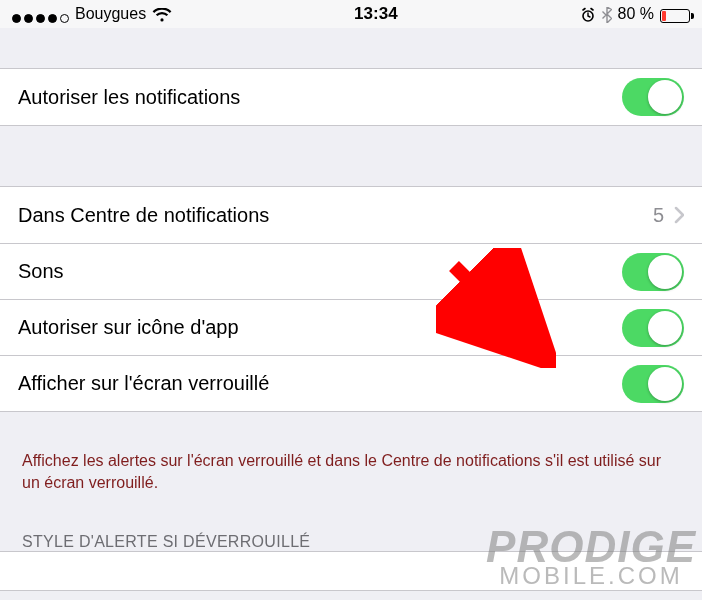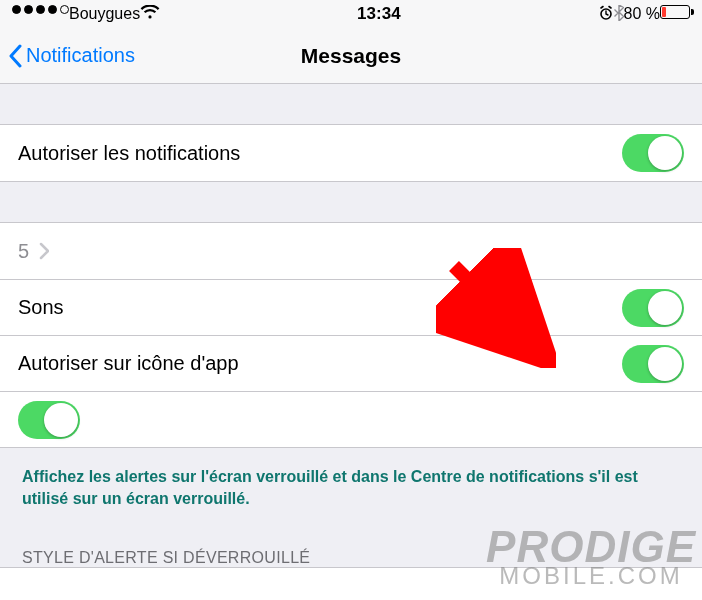--- a/index.html
+++ b/index.html
@@ -20,21 +20,21 @@
   .status-bar {
     height: 28px;
     display: flex;
     align-items: center;
     justify-content: space-between;
     padding: 0 12px;
     font-size: 16px;
     color: #000;
     background: #f7f7f8;
   }
-  .status-left, .status-right { display: flex; align-items: flex-start; }
+  .status-left, .status-right { display: flex; align-items: flex-end; gap: 6px; }
   .signal-dots { display: flex; gap: 3px; }
   .dot { width: 9px; height: 9px; border-radius: 50%; border: 1px solid #000; }
   .dot.filled { background: #000; }
   .carrier { font-size: 16px; }
   .wifi-icon svg { display: block; }
   .clock { font-weight: 600; font-size: 17px; }
   .alarm-icon, .bt-icon { display: inline-flex; }
   .battery-pct { font-size: 16px; }
   .battery {
     width: 30px; height: 14px; border: 1.5px solid #000; border-radius: 3px;
@@ -59,21 +59,21 @@
   .nav-back {
     position: absolute; left: 8px; top: 0; bottom: 0;
     display: flex; align-items: center; gap: 4px;
     color: #007aff; font-size: 20px;
   }
   .nav-back svg { display: block; }
   .nav-title { font-weight: 700; font-size: 21px; color: #000; }
 
   
   .content { padding-top: 40px; }
-  .group { background: #fff; border-top: 1px solid #c8c7cc; border-bottom: 1px solid #c8c7cc; margin-bottom: 40px; }
+  .group { background: #fff; border-top: 1px solid #c8c7cc; border-bottom: 1px solid #c8c7cc; margin-bottom: 60px; }
   .row {
     display: flex; align-items: center; justify-content: space-between;
     padding: 0 18px;
     min-height: 56px;
     border-top: 1px solid #c8c7cc;
   }
   .row:first-child { border-top: none; }
   .row-label { font-size: 20px; color: #000; }
   .row-right { display: flex; align-items: center; gap: 10px; }
   .row-value { color: #8e8e93; font-size: 20px; }
@@ -84,22 +84,22 @@
     width: 62px; height: 38px; border-radius: 38px;
     position: relative; background: #4cd964;
   }
   .toggle::after {
     content: ""; position: absolute; right: 2px; top: 2px;
     width: 34px; height: 34px; background: #fff; border-radius: 50%;
     box-shadow: 0 1px 3px rgba(0,0,0,0.3);
   }
 
   .footer-text {
-    color: #0f766e; font-size: 16px; padding: 10px 22px 0 22px; line-height: 1.35;
-    margin-top: -32px; margin-bottom: 40px; font-weight: bold;
+    color: #7f1d1d; font-size: 16px; padding: 10px 22px 0 22px; line-height: 1.35;
+    margin-top: -32px; margin-bottom: 40px;
   }
   .section-header {
     color: #6d6d72; font-size: 16px; padding: 0 22px 0 22px; letter-spacing: 0.3px;
   }
 
   
   .arrow-annot {
     position: absolute; left: 436px; top: 248px; pointer-events: none;
   }
 
@@ -149,59 +149,52 @@
             <path d="M5 0v16l4.5-4.5L5 7l4.5-4.5L5 0zM5 7L.5 11.5M5 9L.5 4.5" stroke="#8e8e93" stroke-width="1.4" fill="none" stroke-linejoin="round"></path>
           </svg>
       </span>
       <span class="battery-pct">80 %</span>
       <span class="battery">
           <span class="battery-fill"></span>
         </span>
     </div>
   </div>
 
-  <div class="nav-bar">
-    <div class="nav-back">
-      <svg width="14" height="24" viewBox="0 0 14 24">
-          <path d="M12 2L3 12l9 10" stroke="#007aff" stroke-width="3" fill="none" stroke-linecap="round" stroke-linejoin="round"></path>
-        </svg>
-      <span>Notifications</span>
-    </div>
-    <div class="nav-title">Messages</div>
-  </div>
 
   <div class="content">
 
     <div class="group">
       <div class="row">
         <span class="row-label">Autoriser les notifications</span>
         <span class="toggle"></span>
       </div>
     </div>
 
     <div class="group">
       <div class="row">
+        <span class="row-label">Dans Centre de notifications</span>
         <span class="row-right">
           <span class="row-value">5</span>
           <span class="chevron">
             <svg width="10" height="18" viewBox="0 0 10 18">
                 <path d="M2 2l7 7-7 7" stroke="#c7c7cc" stroke-width="2.5" fill="none" stroke-linecap="round" stroke-linejoin="round"></path>
               </svg>
           </span>
         </span>
       </div>
       <div class="row">
         <span class="row-label">Sons</span>
         <span class="toggle"></span>
       </div>
       <div class="row">
         <span class="row-label">Autoriser sur icône d'app</span>
         <span class="toggle"></span>
       </div>
       <div class="row">
+        <span class="row-label">Afficher sur l'écran verrouillé</span>
         <span class="toggle"></span>
       </div>
     </div>
 
     <div class="footer-text">Affichez les alertes sur l'écran verrouillé et dans le Centre de notifications s'il est utilisé sur un écran verrouillé.</div>
 
     <div class="section-header">STYLE D'ALERTE SI DÉVERROUILLÉ</div>
     <div class="group" style="height:40px;margin-bottom:0;"></div>
 
   </div>

